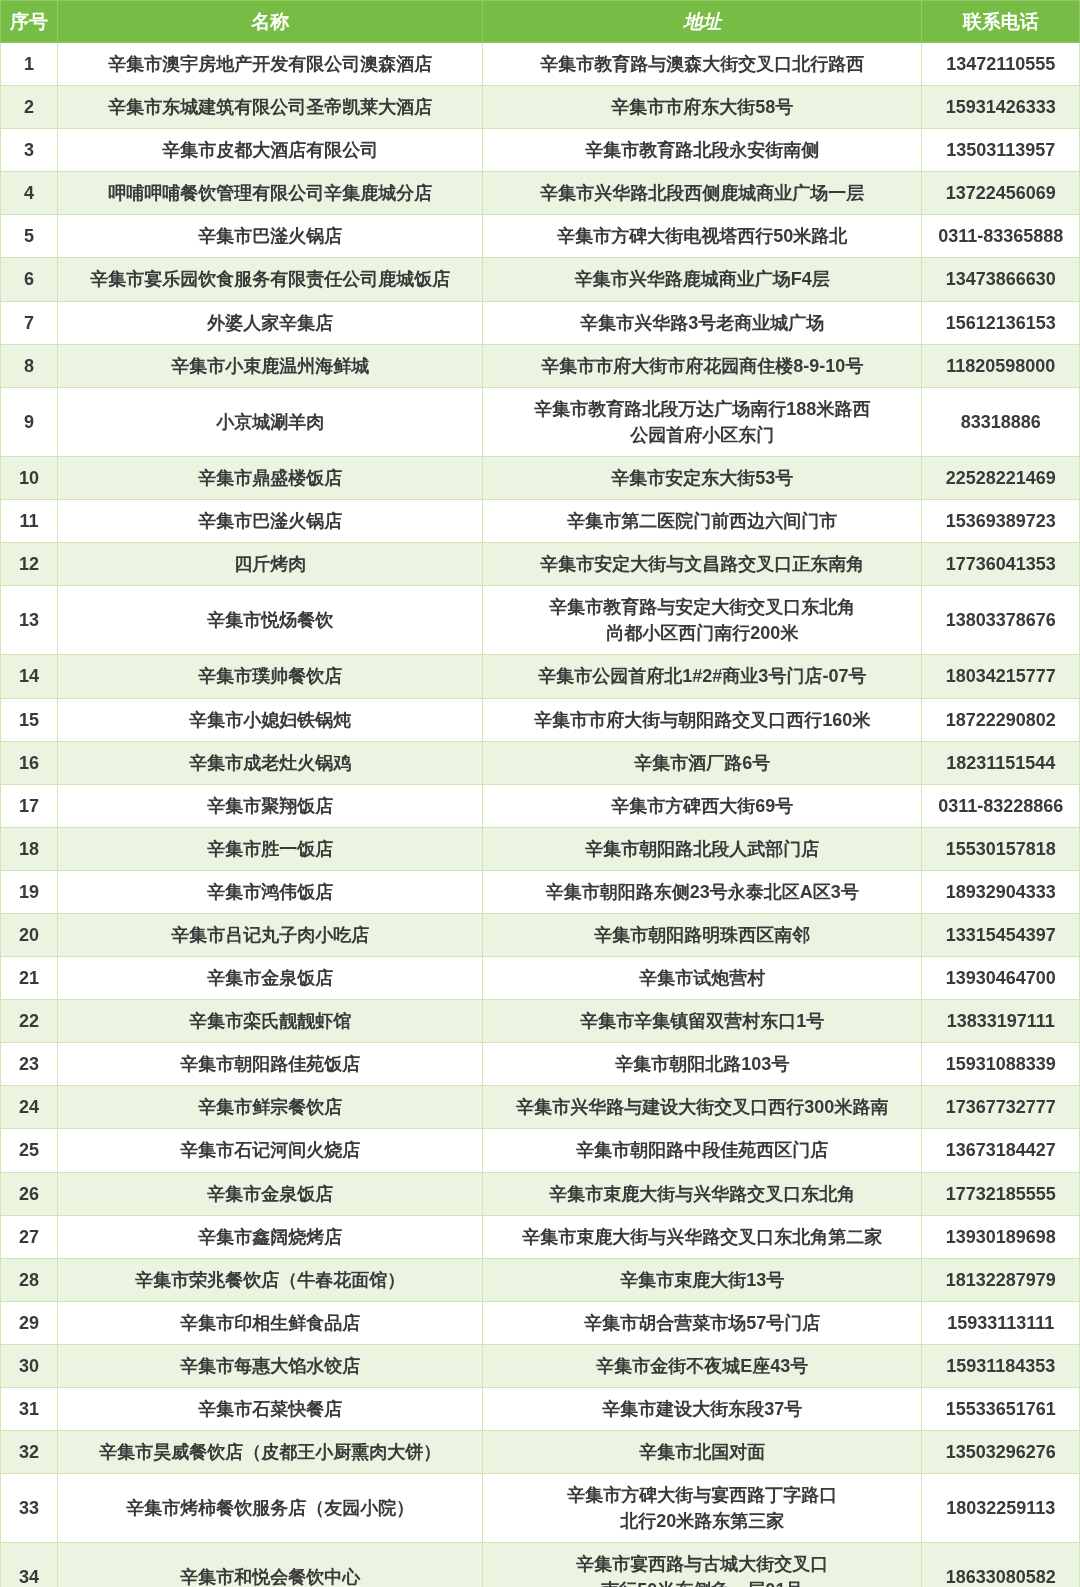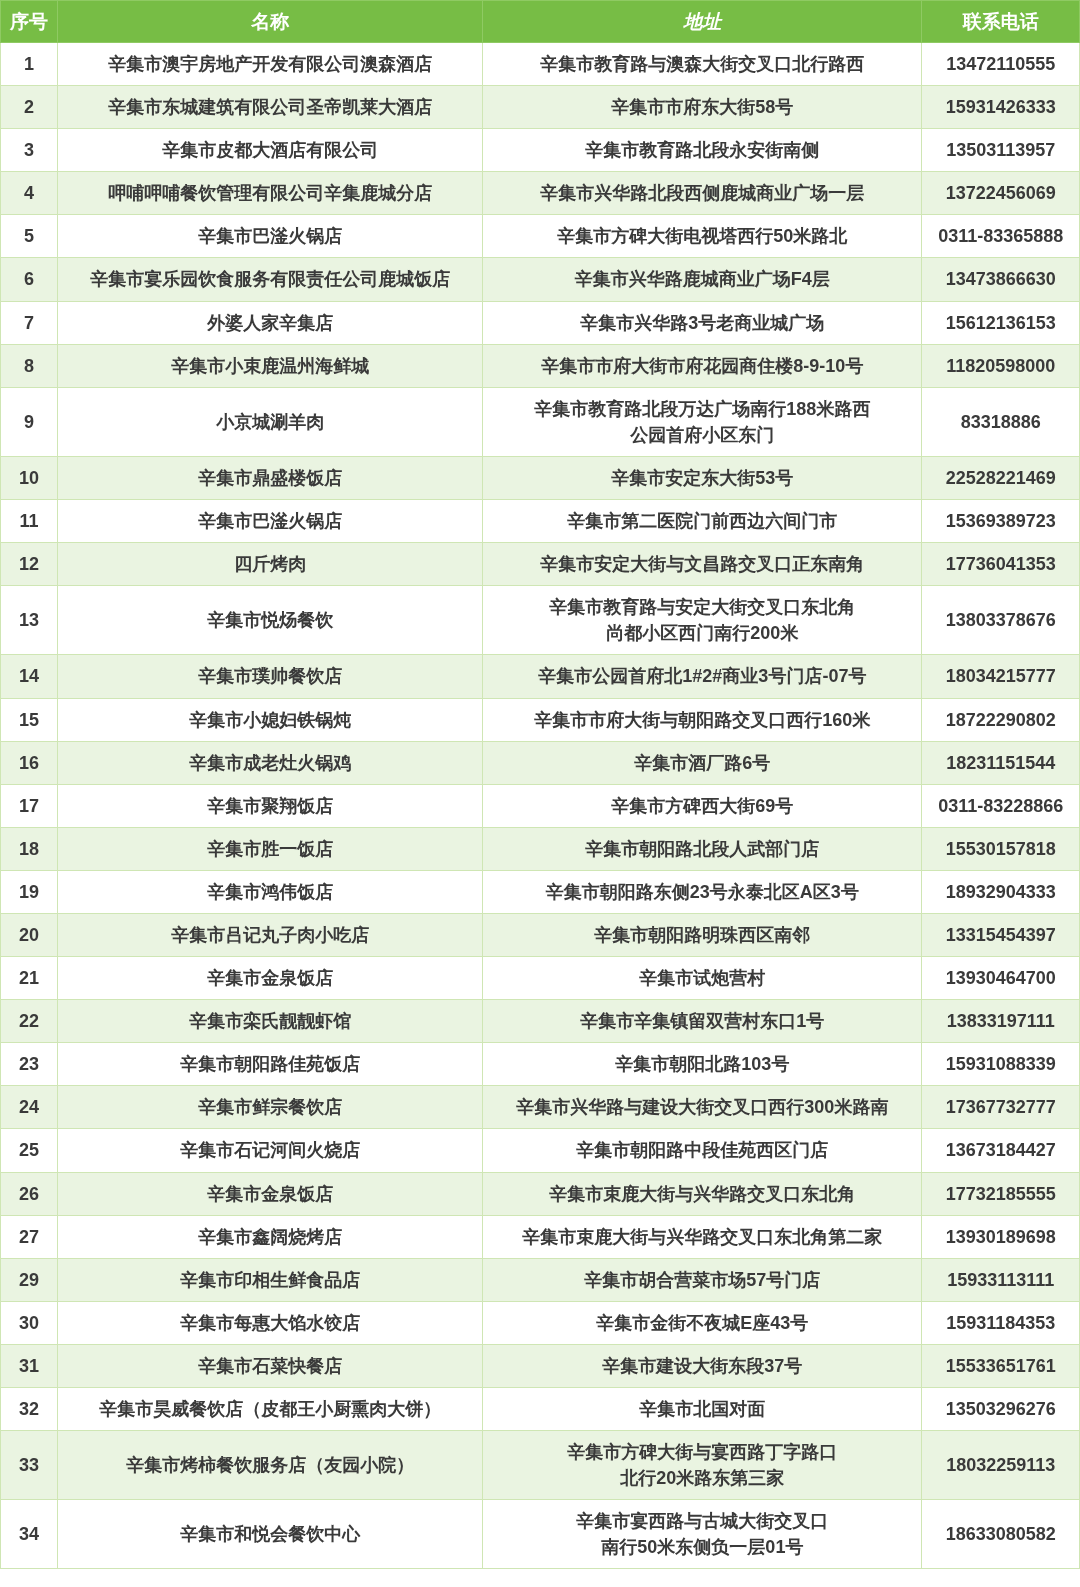--- a/index.html
+++ b/index.html
@@ -226,20 +226,26 @@
     <td class="addr-cell">辛集市束鹿大街与兴华路交叉口东北角</td>
     <td class="phone-cell">17732185555</td>
   </tr>
         <tr>
     <td class="no-cell">27</td>
     <td class="name-cell">辛集市鑫阔烧烤店</td>
     <td class="addr-cell">辛集市束鹿大街与兴华路交叉口东北角第二家</td>
     <td class="phone-cell">13930189698</td>
   </tr>
         <tr>
+    <td class="no-cell">28</td>
+    <td class="name-cell">辛集市荣兆餐饮店（牛春花面馆）</td>
+    <td class="addr-cell">辛集市束鹿大街13号</td>
+    <td class="phone-cell">18132287979</td>
+  </tr>
+        <tr>
     <td class="no-cell">29</td>
     <td class="name-cell">辛集市印相生鲜食品店</td>
     <td class="addr-cell">辛集市胡合营菜市场57号门店</td>
     <td class="phone-cell">15933113111</td>
   </tr>
         <tr>
     <td class="no-cell">30</td>
     <td class="name-cell">辛集市每惠大馅水饺店</td>
     <td class="addr-cell">辛集市金街不夜城E座43号</td>
     <td class="phone-cell">15931184353</td>

